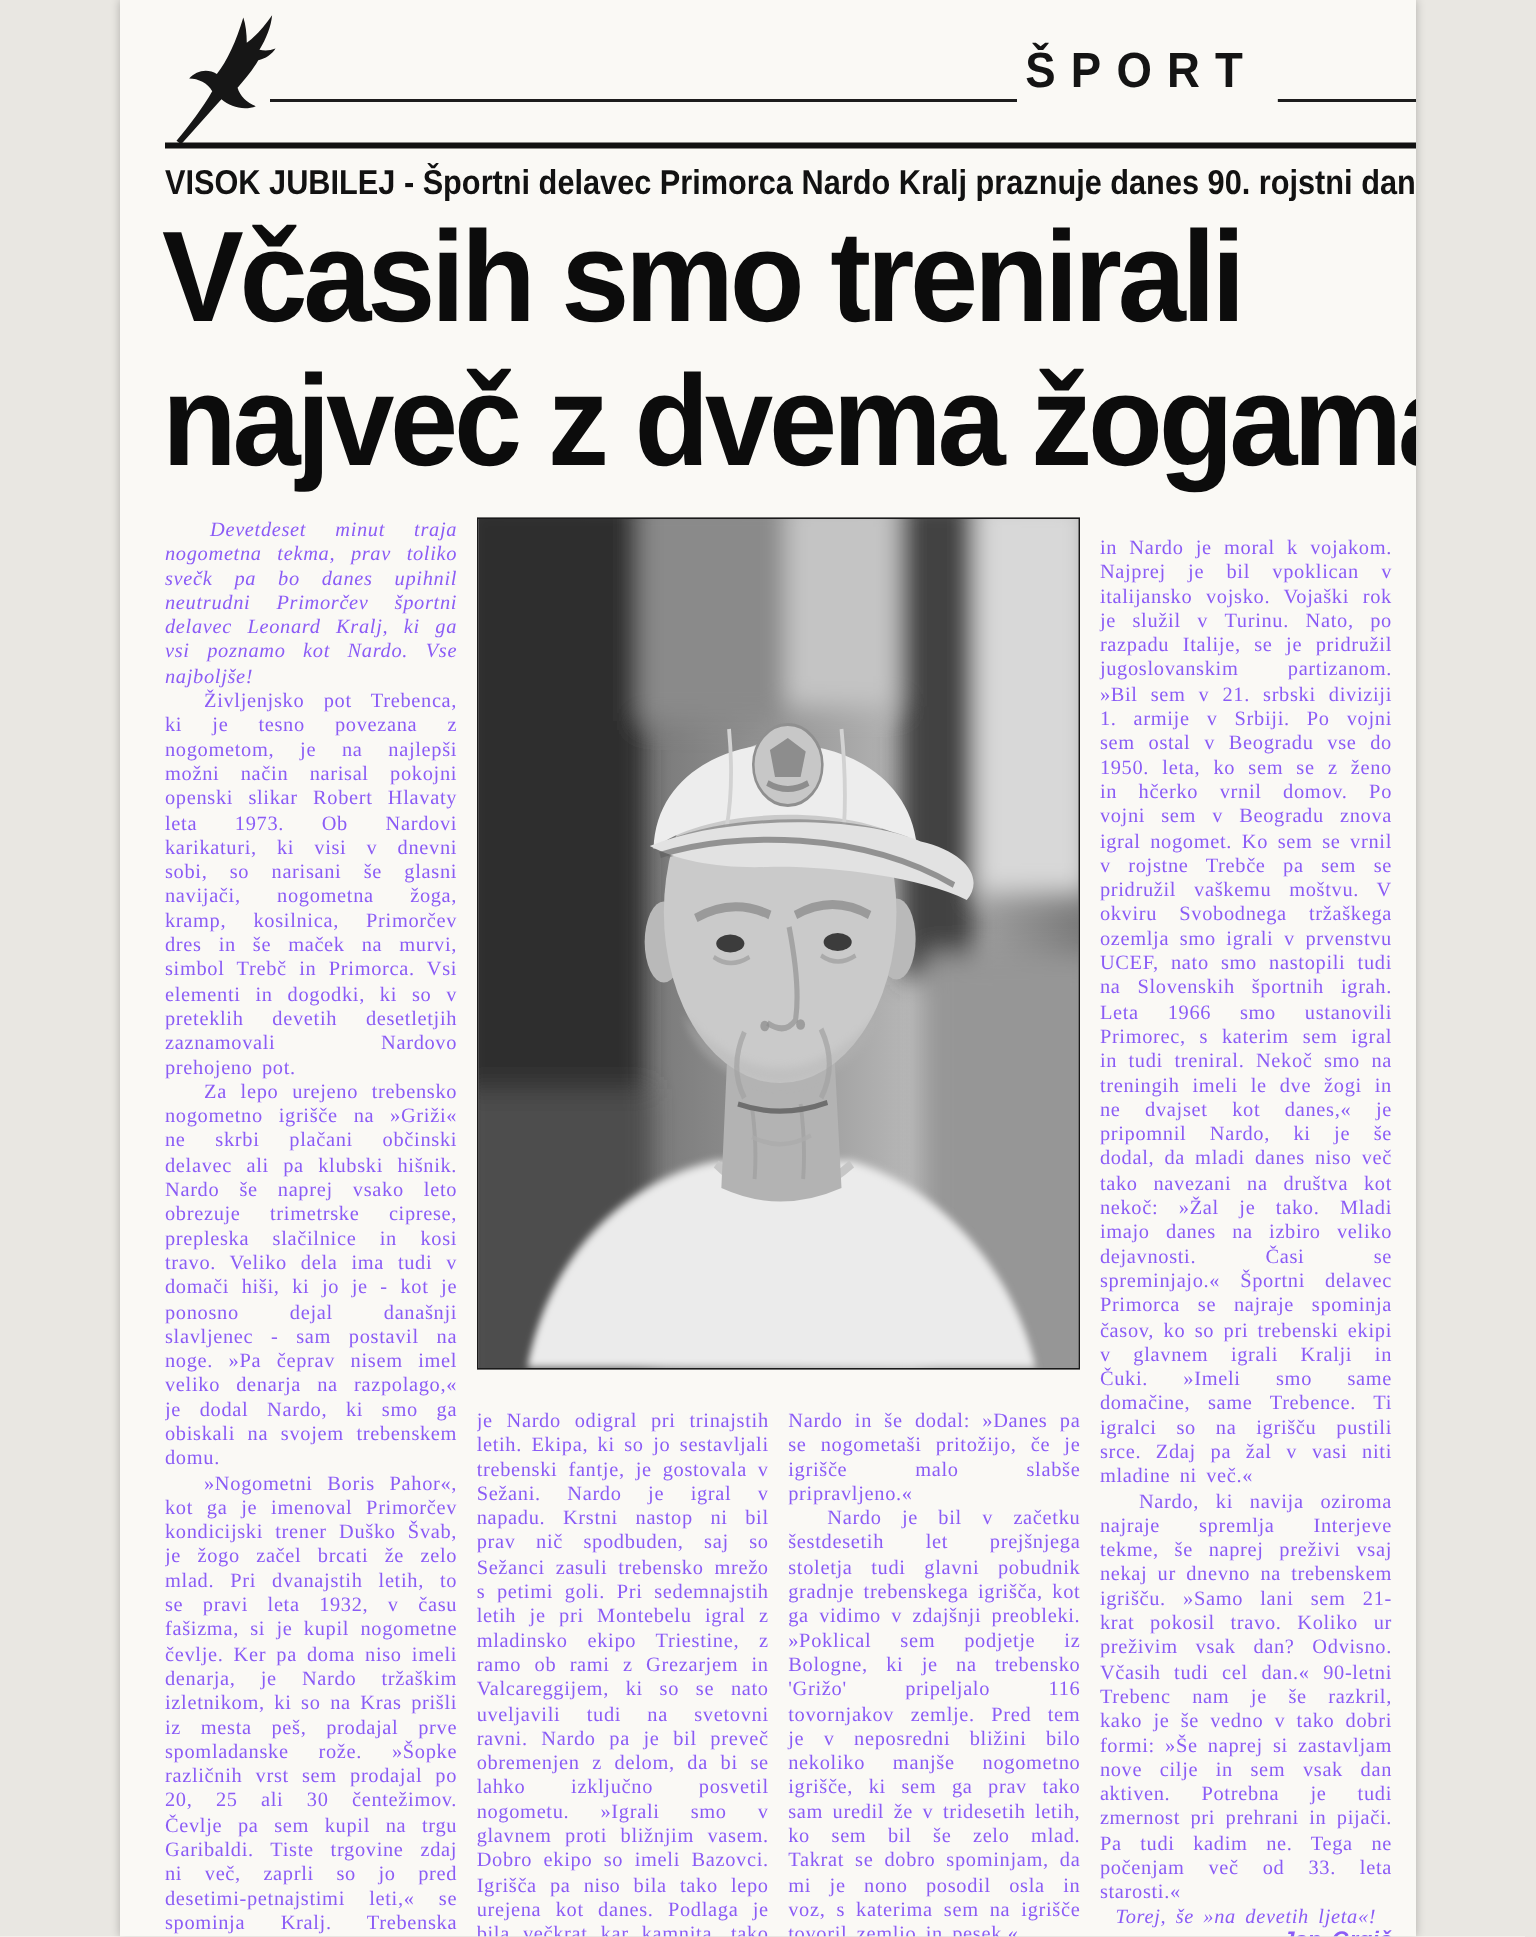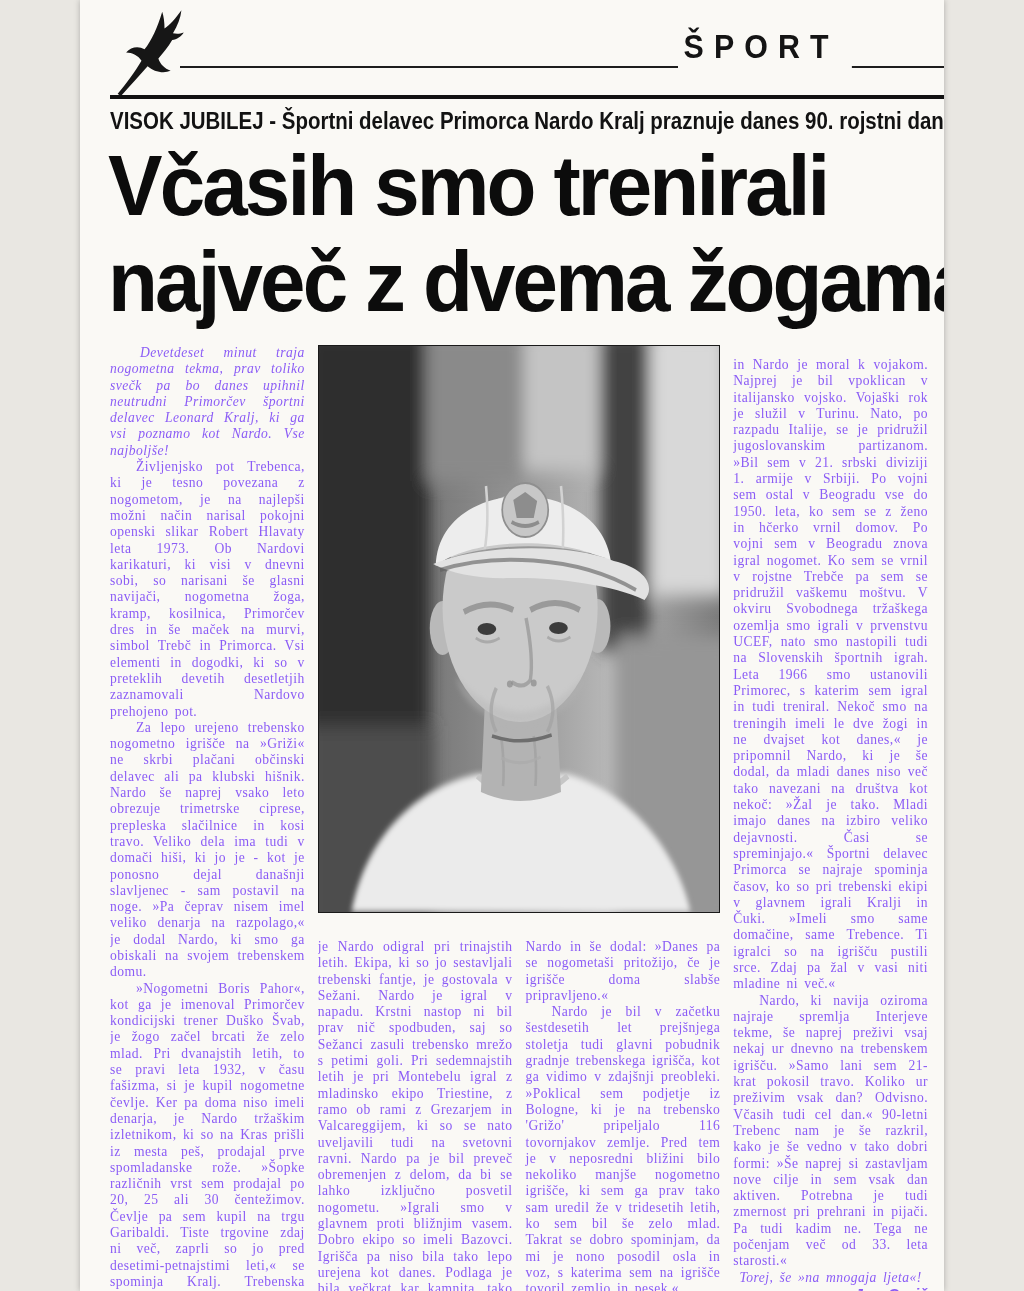--- a/index.html
+++ b/index.html
@@ -169,27 +169,27 @@
           <circle cx="242" cy="164" r="27" fill="#c7c7c7" stroke="#8f8f8f" stroke-width="2"></circle>
           <path d="M228 154 L242 146 L256 155 L252 172 L232 172 Z" fill="#8d8d8d"></path>
           <path d="M226 176 Q242 184 258 176" stroke="#8d8d8d" stroke-width="4" fill="none"></path>
         </svg>
       </div>
       <div class="midcols">
         <div class="coltext">
             <p class="para cont">je Nardo odigral pri trinajstih letih. Ekipa, ki so jo sestavljali trebenski fantje, je gostovala v Sežani. Nardo je igral v napadu. Krstni nastop ni bil prav nič spodbuden, saj so Sežanci zasuli trebensko mrežo s petimi goli. Pri sedemnajstih letih je pri Montebelu igral z mladinsko ekipo Triestine, z ramo ob rami z Grezarjem in Valcareggijem, ki so se nato uveljavili tudi na svetovni ravni. Nardo pa je bil preveč obremenjen z delom, da bi se lahko izključno posvetil nogometu. »Igrali smo v glavnem proti bližnjim vasem. Dobro ekipo so imeli Bazovci. Igrišča pa niso bila tako lepo urejena kot danes. Podlaga je bila večkrat kar kamnita, tako da so bila kolena vedno krvava,« je povedal</p>
           </div>
         <div class="coltext">
-            <p class="para cont">Nardo in še dodal: »Danes pa se nogometaši pritožijo, če je igrišče doma slabše pripravljeno.«</p>
+            <p class="para cont">Nardo in še dodal: »Danes pa se nogometaši pritožijo, če je igrišče malo slabše pripravljeno.«</p>
             <p class="para ind">Nardo je bil v začetku šestdesetih let prejšnjega stoletja tudi glavni pobudnik gradnje trebenskega igrišča, kot ga vidimo v zdajšnji preobleki. »Poklical sem podjetje iz Bologne, ki je na trebensko 'Grižo' pripeljalo 116 tovornjakov zemlje. Pred tem je v neposredni bližini bilo nekoliko manjše nogometno igrišče, ki sem ga prav tako sam uredil že v tridesetih letih, ko sem bil še zelo mlad. Takrat se dobro spominjam, da mi je nono posodil osla in voz, s katerima sem na igrišče tovoril zemljo in pesek.«</p>
           </div>
       </div>
     </div>
 
     <div class="col coltext">
         <p class="para cont">in Nardo je moral k vojakom. Najprej je bil vpoklican v italijansko vojsko. Vojaški rok je služil v Turinu. Nato, po razpadu Italije, se je pridružil jugoslovanskim partizanom. »Bil sem v 21. srbski diviziji 1. armije v Srbiji. Po vojni sem ostal v Beogradu vse do 1950. leta, ko sem se z ženo in hčerko vrnil domov. Po vojni sem v Beogradu znova igral nogomet. Ko sem se vrnil v rojstne Trebče pa sem se pridružil vaškemu moštvu. V okviru Svobodnega tržaškega ozemlja smo igrali v prvenstvu UCEF, nato smo nastopili tudi na Slovenskih športnih igrah. Leta 1966 smo ustanovili Primorec, s katerim sem igral in tudi treniral. Nekoč smo na treningih imeli le dve žogi in ne dvajset kot danes,« je pripomnil Nardo, ki je še dodal, da mladi danes niso več tako navezani na društva kot nekoč: »Žal je tako. Mladi imajo danes na izbiro veliko dejavnosti. Časi se spreminjajo.« Športni delavec Primorca se najraje spominja časov, ko so pri trebenski ekipi v glavnem igrali Kralji in Čuki. »Imeli smo same domačine, same Trebence. Ti igralci so na igrišču pustili srce. Zdaj pa žal v vasi niti mladine ni več.«</p>
         <p class="para ind">Nardo, ki navija oziroma najraje spremlja Interjeve tekme, še naprej preživi vsaj nekaj ur dnevno na trebenskem igrišču. »Samo lani sem 21-krat pokosil travo. Koliko ur preživim vsak dan? Odvisno. Včasih tudi cel dan.« 90-letni Trebenc nam je še razkril, kako je še vedno v tako dobri formi: »Še naprej si zastavljam nove cilje in sem vsak dan aktiven. Potrebna je tudi zmernost pri prehrani in pijači. Pa tudi kadim ne. Tega ne počenjam več od 33. leta starosti.«</p>
-        <p class="para it-center">Torej, še »na mnogaja ljeta«!</p>
+        <p class="para it-center">Torej, še »na devetih ljeta«!</p>
         <p class="para byline">Jan Grgič</p>
       </div>
 
   </div>
 </div>
 
 </body></html>

